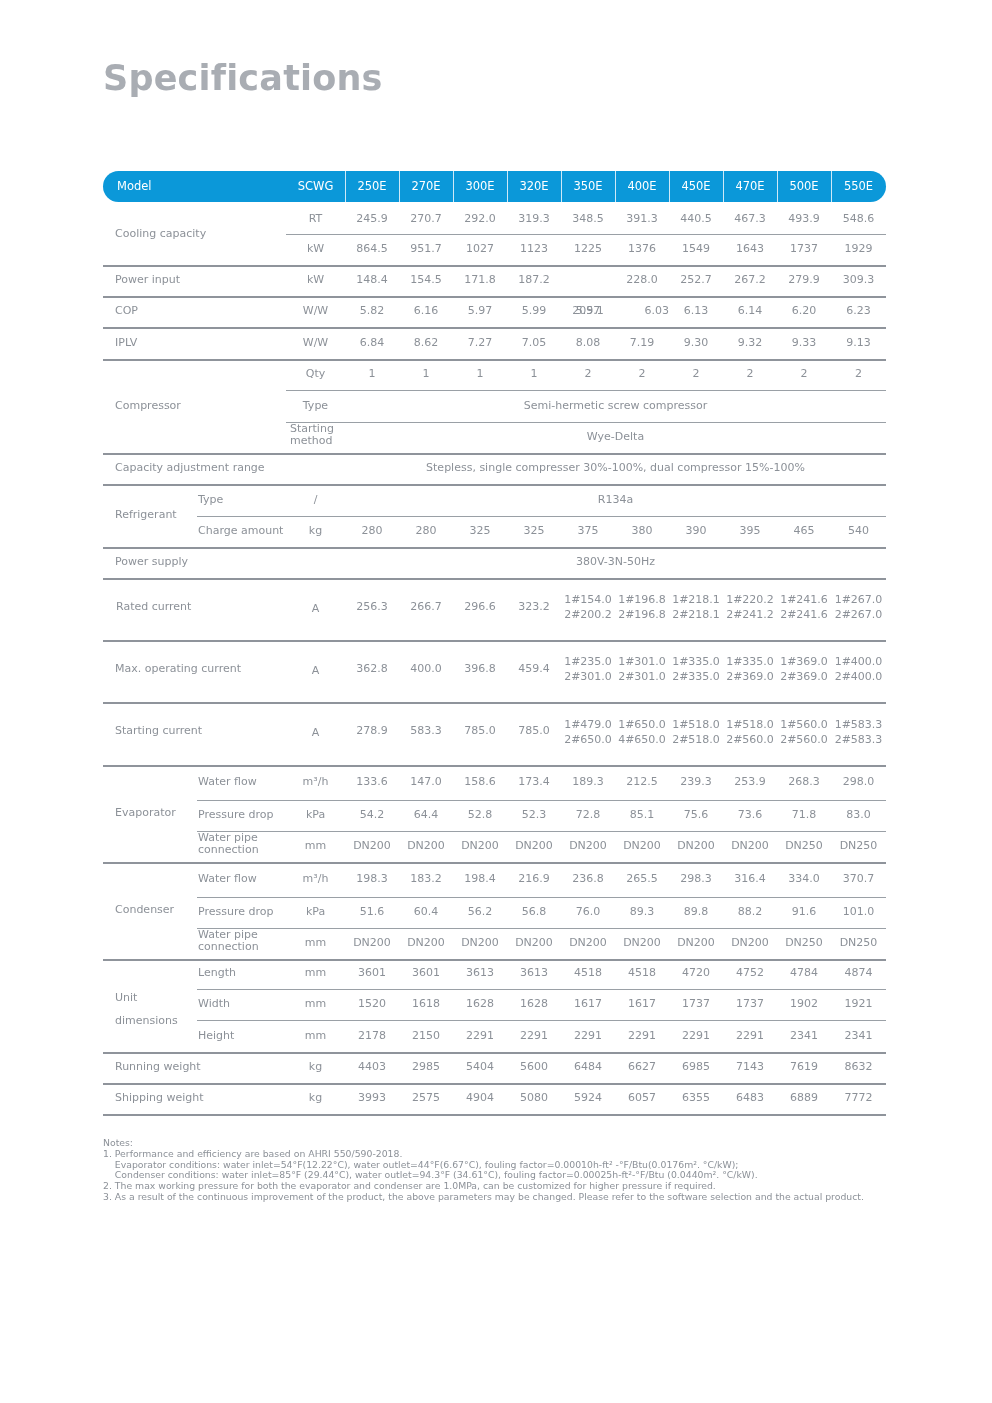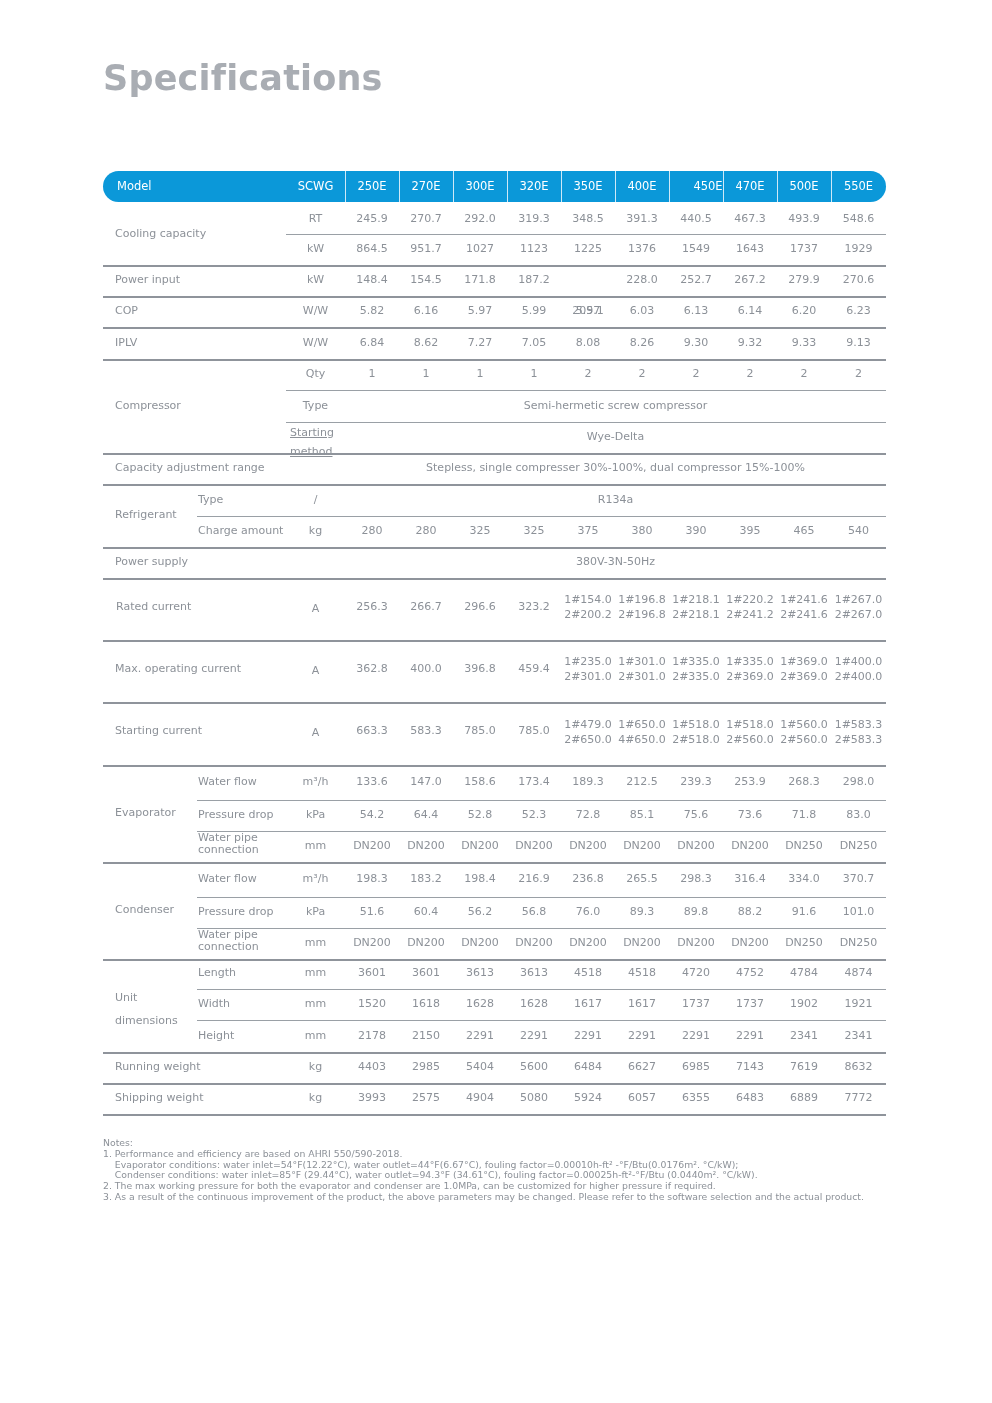--- a/index.html
+++ b/index.html
@@ -35,21 +35,21 @@
       <div class="hdr-cell" style="left: 296px; width: 54px;">270E</div>
       <div class="hdr-sep" style="left: 296px;"></div>
       <div class="hdr-cell" style="left: 350px; width: 54px;">300E</div>
       <div class="hdr-sep" style="left: 350px;"></div>
       <div class="hdr-cell" style="left: 404px; width: 54px;">320E</div>
       <div class="hdr-sep" style="left: 404px;"></div>
       <div class="hdr-cell" style="left: 458px; width: 54px;">350E</div>
       <div class="hdr-sep" style="left: 458px;"></div>
       <div class="hdr-cell" style="left: 512px; width: 54px;">400E</div>
       <div class="hdr-sep" style="left: 512px;"></div>
-      <div class="hdr-cell" style="left: 566px; width: 54px; padding-left: 12px;">450E</div>
+      <div class="hdr-cell" style="left: 566px; width: 54px;">450E</div>
       <div class="hdr-sep" style="left: 566px;"></div>
       <div class="hdr-cell" style="left: 620px; width: 54px;">470E</div>
       <div class="hdr-sep" style="left: 620px;"></div>
       <div class="hdr-cell" style="left: 674px; width: 54px;">500E</div>
       <div class="hdr-sep" style="left: 674px;"></div>
       <div class="hdr-cell" style="left: 728px; width: 55px;">550E</div>
       <div class="hdr-sep" style="left: 728px;"></div>
     </div>
 </div>
 
@@ -83,43 +83,43 @@
     <div class="cell" style="left: 286px; width: 59px; top: 273px;">kW</div>
     <div class="cell" style="left: 345px; width: 54px; top: 273px; white-space: pre;">148.4</div>
     <div class="cell" style="left: 399px; width: 54px; top: 273px; white-space: pre;">154.5</div>
     <div class="cell" style="left: 453px; width: 54px; top: 273px; white-space: pre;">171.8</div>
     <div class="cell" style="left: 507px; width: 54px; top: 273px; white-space: pre;">187.2</div>
     <div class="cell" style="left: 561px; width: 54px; top: 273px; white-space: pre; margin-top: 31px;">205.1</div>
     <div class="cell" style="left: 615px; width: 54px; top: 273px; white-space: pre;">228.0</div>
     <div class="cell" style="left: 669px; width: 54px; top: 273px; white-space: pre;">252.7</div>
     <div class="cell" style="left: 723px; width: 54px; top: 273px; white-space: pre;">267.2</div>
     <div class="cell" style="left: 777px; width: 54px; top: 273px; white-space: pre;">279.9</div>
-    <div class="cell" style="left: 831px; width: 55px; top: 273px; white-space: pre;">270.6</div>
+    <div class="cell" style="left: 831px; width: 55px; top: 273px; white-space: pre;">309.3</div>
     <div class="line" style="left: 103px; top: 296px; width: 783px;"></div>
     <div class="lbl" style="left: 115px; top: 304px; white-space: pre;">COP</div>
     <div class="cell" style="left: 286px; width: 59px; top: 304px;">W/W</div>
     <div class="cell" style="left: 345px; width: 54px; top: 304px; white-space: pre;">5.82</div>
     <div class="cell" style="left: 399px; width: 54px; top: 304px; white-space: pre;">6.16</div>
     <div class="cell" style="left: 453px; width: 54px; top: 304px; white-space: pre;">5.97</div>
     <div class="cell" style="left: 507px; width: 54px; top: 304px; white-space: pre;">5.99</div>
     <div class="cell" style="left: 561px; width: 54px; top: 304px; white-space: pre;">5.97</div>
-    <div class="cell" style="left: 615px; width: 54px; top: 304px; white-space: pre;">6.03</div>
+    <div class="cell" style="left: 615px; width: 54px; top: 304px; white-space: pre; text-align: right;">6.03</div>
     <div class="cell" style="left: 669px; width: 54px; top: 304px; white-space: pre;">6.13</div>
     <div class="cell" style="left: 723px; width: 54px; top: 304px; white-space: pre;">6.14</div>
     <div class="cell" style="left: 777px; width: 54px; top: 304px; white-space: pre;">6.20</div>
     <div class="cell" style="left: 831px; width: 55px; top: 304px; white-space: pre;">6.23</div>
     <div class="line" style="left: 103px; top: 327px; width: 783px;"></div>
     <div class="lbl" style="left: 115px; top: 335.5px; white-space: pre;">IPLV</div>
     <div class="cell" style="left: 286px; width: 59px; top: 335.5px;">W/W</div>
     <div class="cell" style="left: 345px; width: 54px; top: 335.5px; white-space: pre;">6.84</div>
     <div class="cell" style="left: 399px; width: 54px; top: 335.5px; white-space: pre;">8.62</div>
     <div class="cell" style="left: 453px; width: 54px; top: 335.5px; white-space: pre;">7.27</div>
     <div class="cell" style="left: 507px; width: 54px; top: 335.5px; white-space: pre;">7.05</div>
     <div class="cell" style="left: 561px; width: 54px; top: 335.5px; white-space: pre;">8.08</div>
-    <div class="cell" style="left: 615px; width: 54px; top: 335.5px; white-space: pre;">8.26</div>
+    <div class="cell" style="left: 615px; width: 54px; top: 335.5px; white-space: pre;">7.19</div>
     <div class="cell" style="left: 669px; width: 54px; top: 335.5px; white-space: pre;">9.30</div>
     <div class="cell" style="left: 723px; width: 54px; top: 335.5px; white-space: pre;">9.32</div>
     <div class="cell" style="left: 777px; width: 54px; top: 335.5px; white-space: pre;">9.33</div>
     <div class="cell" style="left: 831px; width: 55px; top: 335.5px; white-space: pre;">9.13</div>
     <div class="line" style="left: 103px; top: 359px; width: 783px;"></div>
     <div class="lbl" style="left: 115px; top: 398.5px; white-space: pre;">Compressor</div>
     <div class="cell" style="left: 286px; width: 59px; top: 367px;">Qty</div>
     <div class="cell" style="left: 345px; width: 54px; top: 367px; white-space: pre;">1</div>
     <div class="cell" style="left: 399px; width: 54px; top: 367px; white-space: pre;">1</div>
     <div class="cell" style="left: 453px; width: 54px; top: 367px; white-space: pre;">1</div>
@@ -127,21 +127,21 @@
     <div class="cell" style="left: 561px; width: 54px; top: 367px; white-space: pre;">2</div>
     <div class="cell" style="left: 615px; width: 54px; top: 367px; white-space: pre;">2</div>
     <div class="cell" style="left: 669px; width: 54px; top: 367px; white-space: pre;">2</div>
     <div class="cell" style="left: 723px; width: 54px; top: 367px; white-space: pre;">2</div>
     <div class="cell" style="left: 777px; width: 54px; top: 367px; white-space: pre;">2</div>
     <div class="cell" style="left: 831px; width: 55px; top: 367px; white-space: pre;">2</div>
     <div class="subline" style="left: 286px; top: 390px; width: 600px;"></div>
     <div class="cell" style="left: 286px; width: 59px; top: 398.5px;">Type</div>
     <div class="cell" style="left: 345px; width: 541px; top: 398.5px;">Semi-hermetic screw compressor</div>
     <div class="subline" style="left: 286px; top: 422px; width: 600px;"></div>
-    <div class="lbl" style="left: 290px; top: 422.5px; white-space: pre; line-height: 19px; font-size: 11px; text-decoration: underline;">Starting
+    <div class="lbl" style="left: 290px; top: 422.5px; white-space: pre; line-height: 12px; font-size: 11px;">Starting
 method</div>
     <div class="cell" style="left: 345px; width: 541px; top: 430px;">Wye-Delta</div>
     <div class="line" style="left: 103px; top: 453px; width: 783px;"></div>
     <div class="lbl" style="left: 115px; top: 461px; white-space: pre;">Capacity adjustment range</div>
     <div class="cell" style="left: 345px; width: 541px; top: 461px;">Stepless, single compresser 30%-100%, dual compressor 15%-100%</div>
     <div class="line" style="left: 103px; top: 484px; width: 783px;"></div>
     <div class="lbl" style="left: 115px; top: 508px; white-space: pre;">Refrigerant</div>
     <div class="lbl" style="left: 198px; top: 492.5px; white-space: pre;">Type</div>
     <div class="cell" style="left: 286px; width: 59px; top: 492.5px;">/</div>
     <div class="cell" style="left: 345px; width: 541px; top: 492.5px;">R134a</div>
@@ -195,21 +195,21 @@
 2#335.0</div>
     <div class="cell two" style="left: 723px; width: 54px; top: 654px; white-space: pre;">1#335.0
 2#369.0</div>
     <div class="cell two" style="left: 777px; width: 54px; top: 654px; white-space: pre;">1#369.0
 2#369.0</div>
     <div class="cell two" style="left: 831px; width: 55px; top: 654px; white-space: pre;">1#400.0
 2#400.0</div>
     <div class="line" style="left: 103px; top: 702px; width: 783px;"></div>
     <div class="lbl" style="left: 115px; top: 724px; white-space: pre;">Starting current</div>
     <div class="cell" style="left: 286px; width: 59px; top: 726px;">A</div>
-    <div class="cell" style="left: 345px; width: 54px; top: 724px; white-space: pre;">663.3</div>
+    <div class="cell" style="left: 345px; width: 54px; top: 724px; white-space: pre;">278.9</div>
     <div class="cell" style="left: 399px; width: 54px; top: 724px; white-space: pre;">583.3</div>
     <div class="cell" style="left: 453px; width: 54px; top: 724px; white-space: pre;">785.0</div>
     <div class="cell" style="left: 507px; width: 54px; top: 724px; white-space: pre;">785.0</div>
     <div class="cell two" style="left: 561px; width: 54px; top: 716.5px; white-space: pre;">1#479.0
 2#650.0</div>
     <div class="cell two" style="left: 615px; width: 54px; top: 716.5px; white-space: pre;">1#650.0
 4#650.0</div>
     <div class="cell two" style="left: 669px; width: 54px; top: 716.5px; white-space: pre;">1#518.0
 2#518.0</div>
     <div class="cell two" style="left: 723px; width: 54px; top: 716.5px; white-space: pre;">1#518.0

